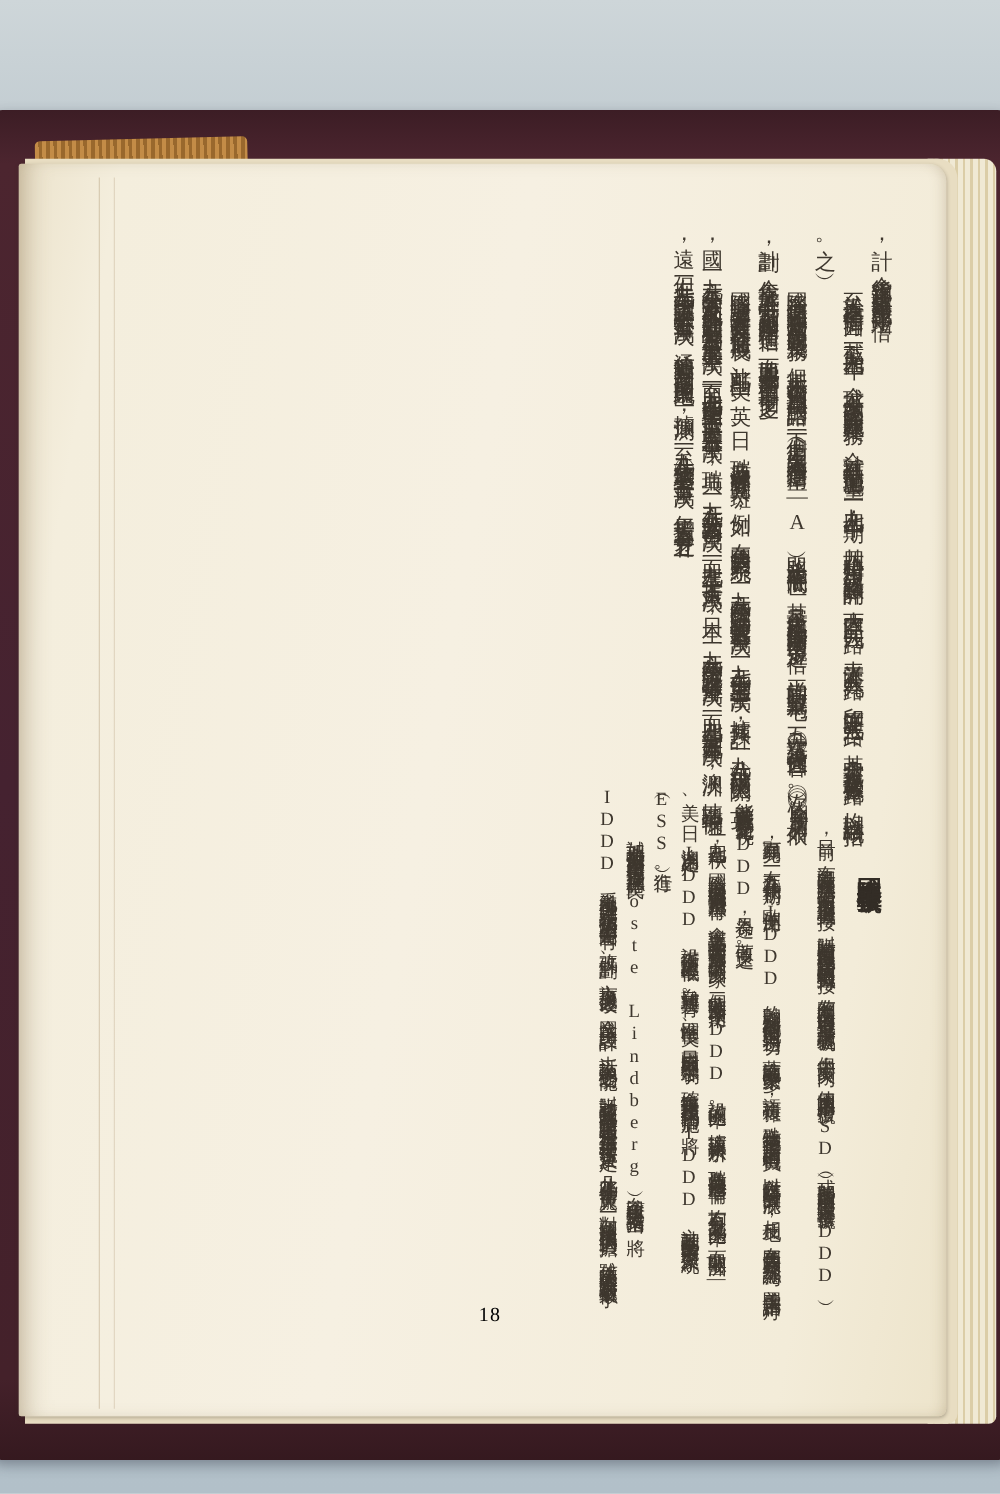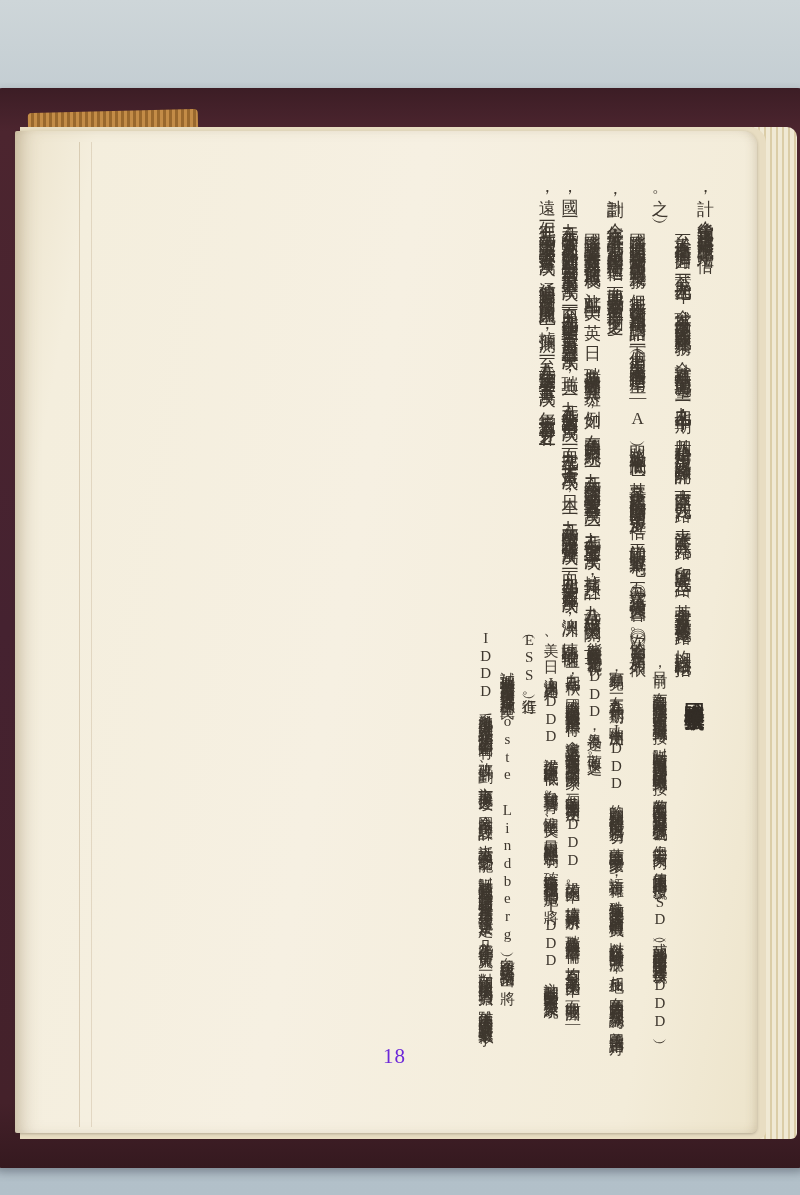--- a/index.html
+++ b/index.html
@@ -57,21 +57,21 @@
   }
   .vtext p { margin:0; padding:0; text-indent:2em; }
   .vtext p.continuation { text-indent:0; }
   .heading2 {
     position:absolute; top:687px; left:682px;
     writing-mode:vertical-rl; text-orientation:upright;
     font-size:20px; font-weight:700; letter-spacing:1.6px; color:#332d26;
   }
   .page-number {
     position:absolute; left:383px; top:1044px;
-    font-size:21px; color:#6d28d9; letter-spacing:1px;
+    font-size:16px; color:#000000; letter-spacing:1px;
   }
 </style>
 </head>
 <body>
 
 <div class="book-cover"></div>
 <div class="headband"></div>
 <div class="page-stack"></div>
 <div class="page-under"></div>
 <div class="page"></div>

